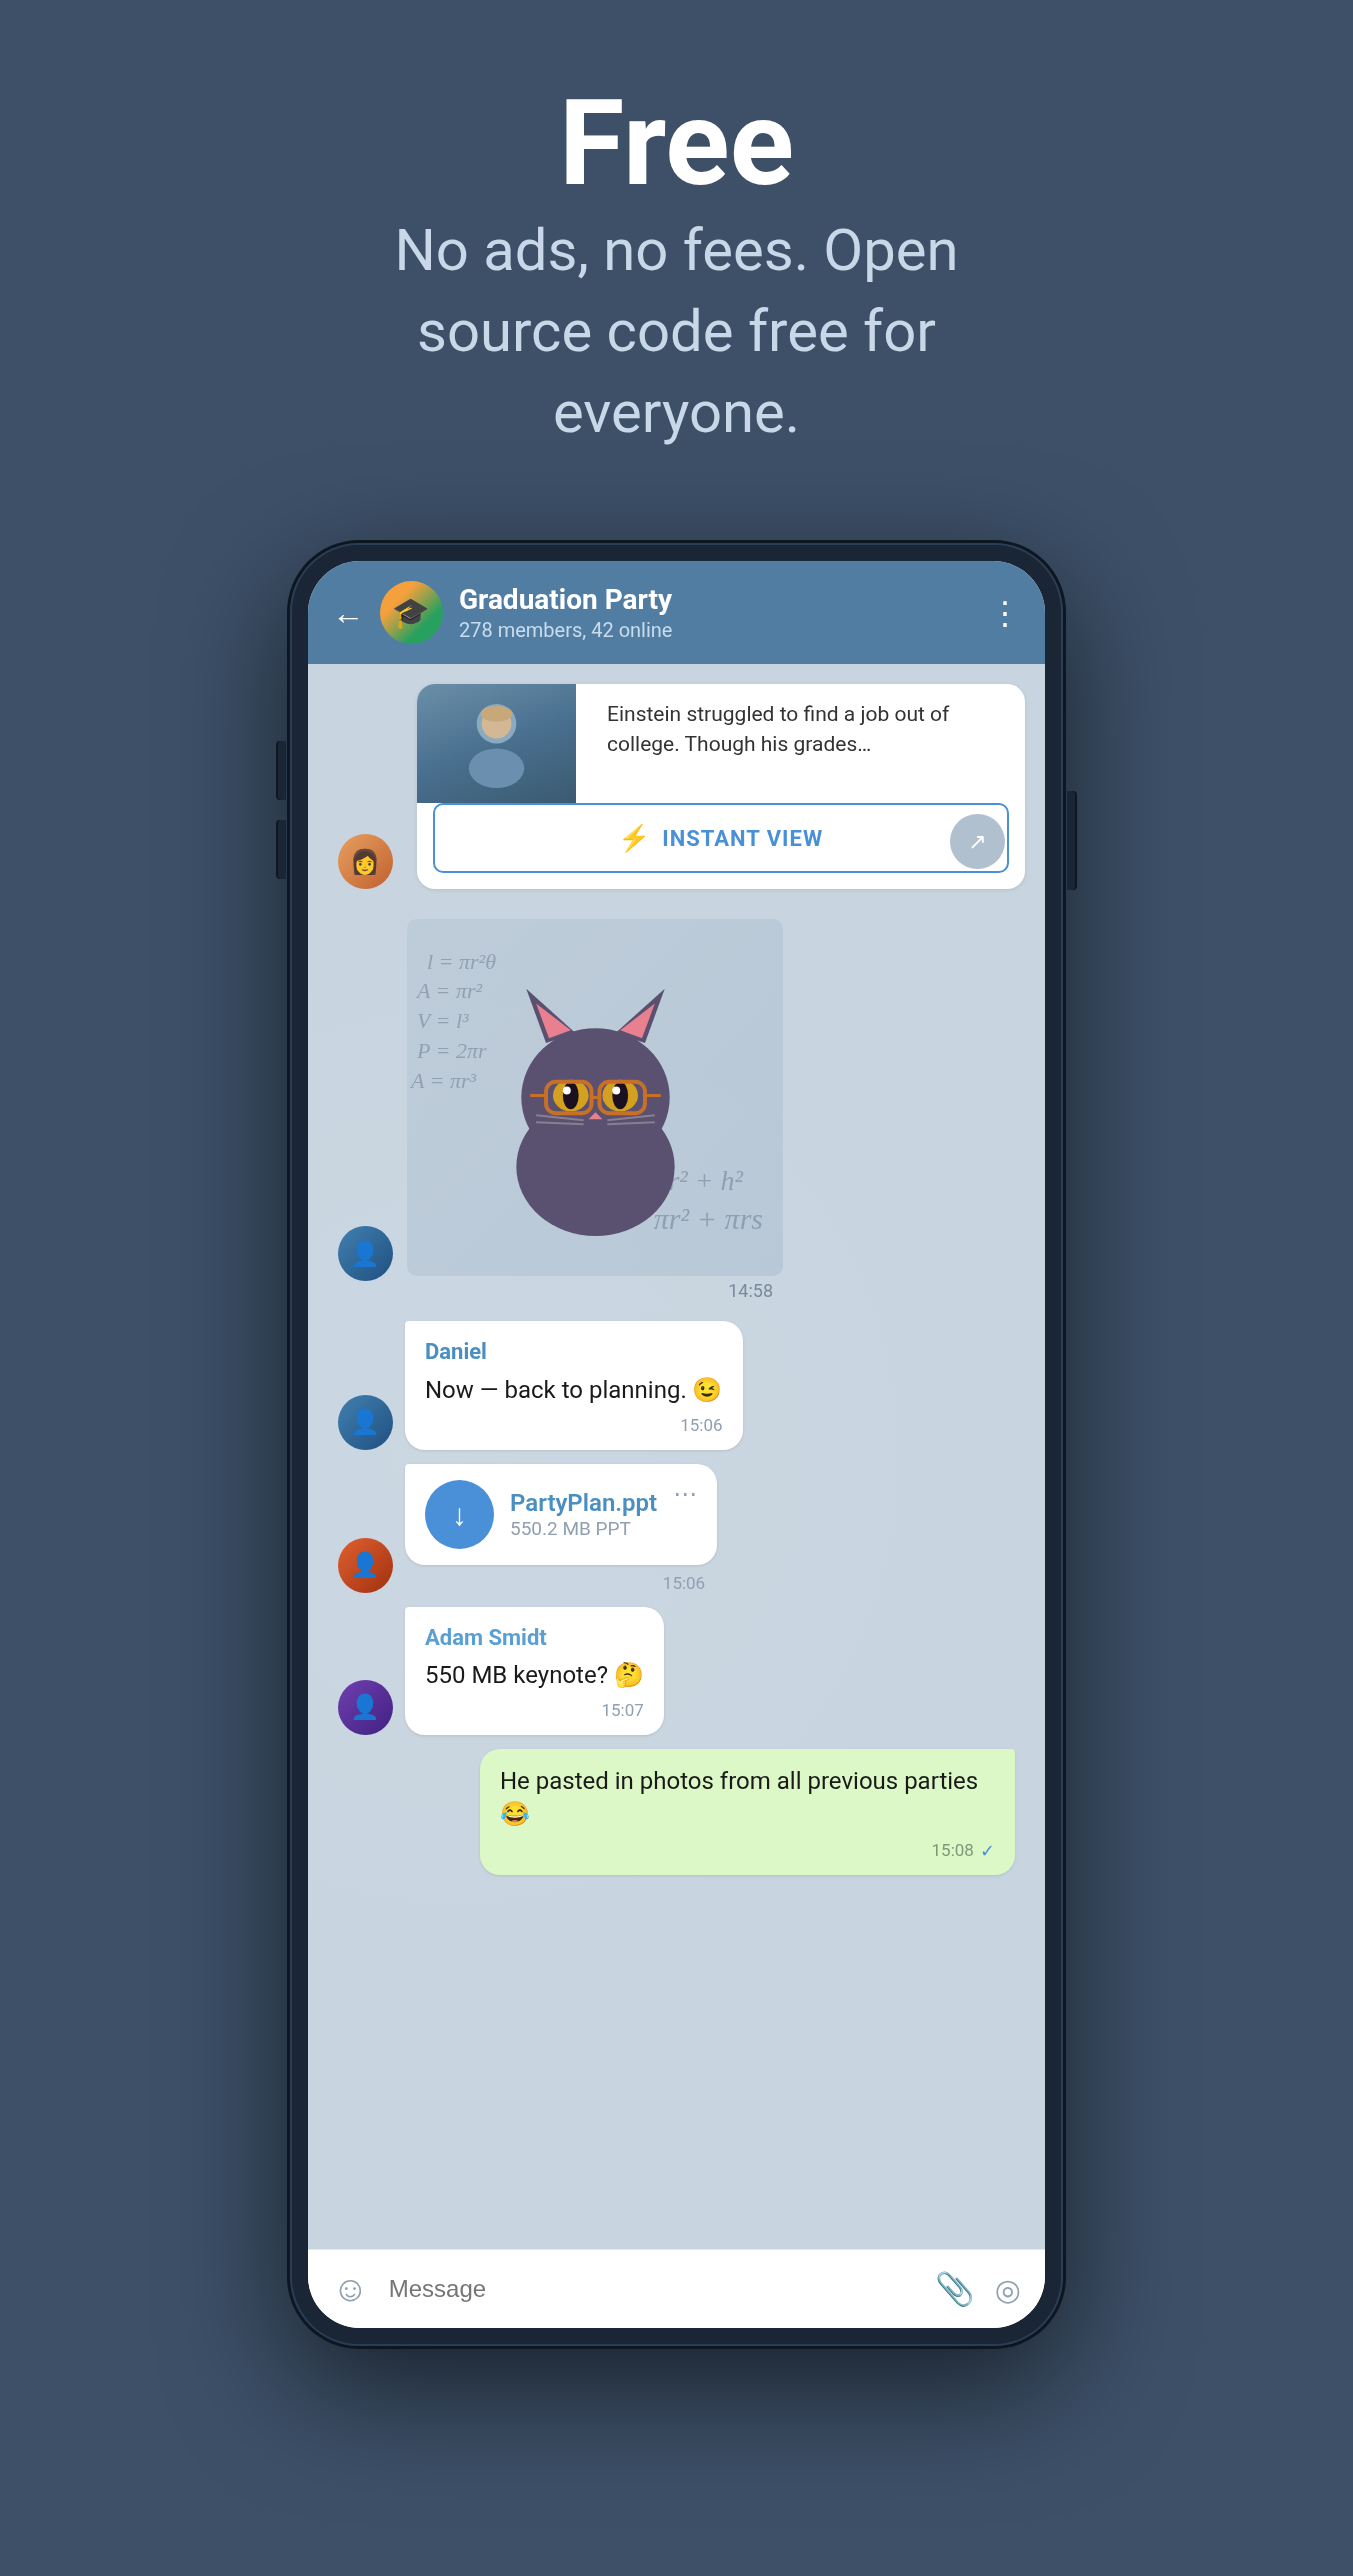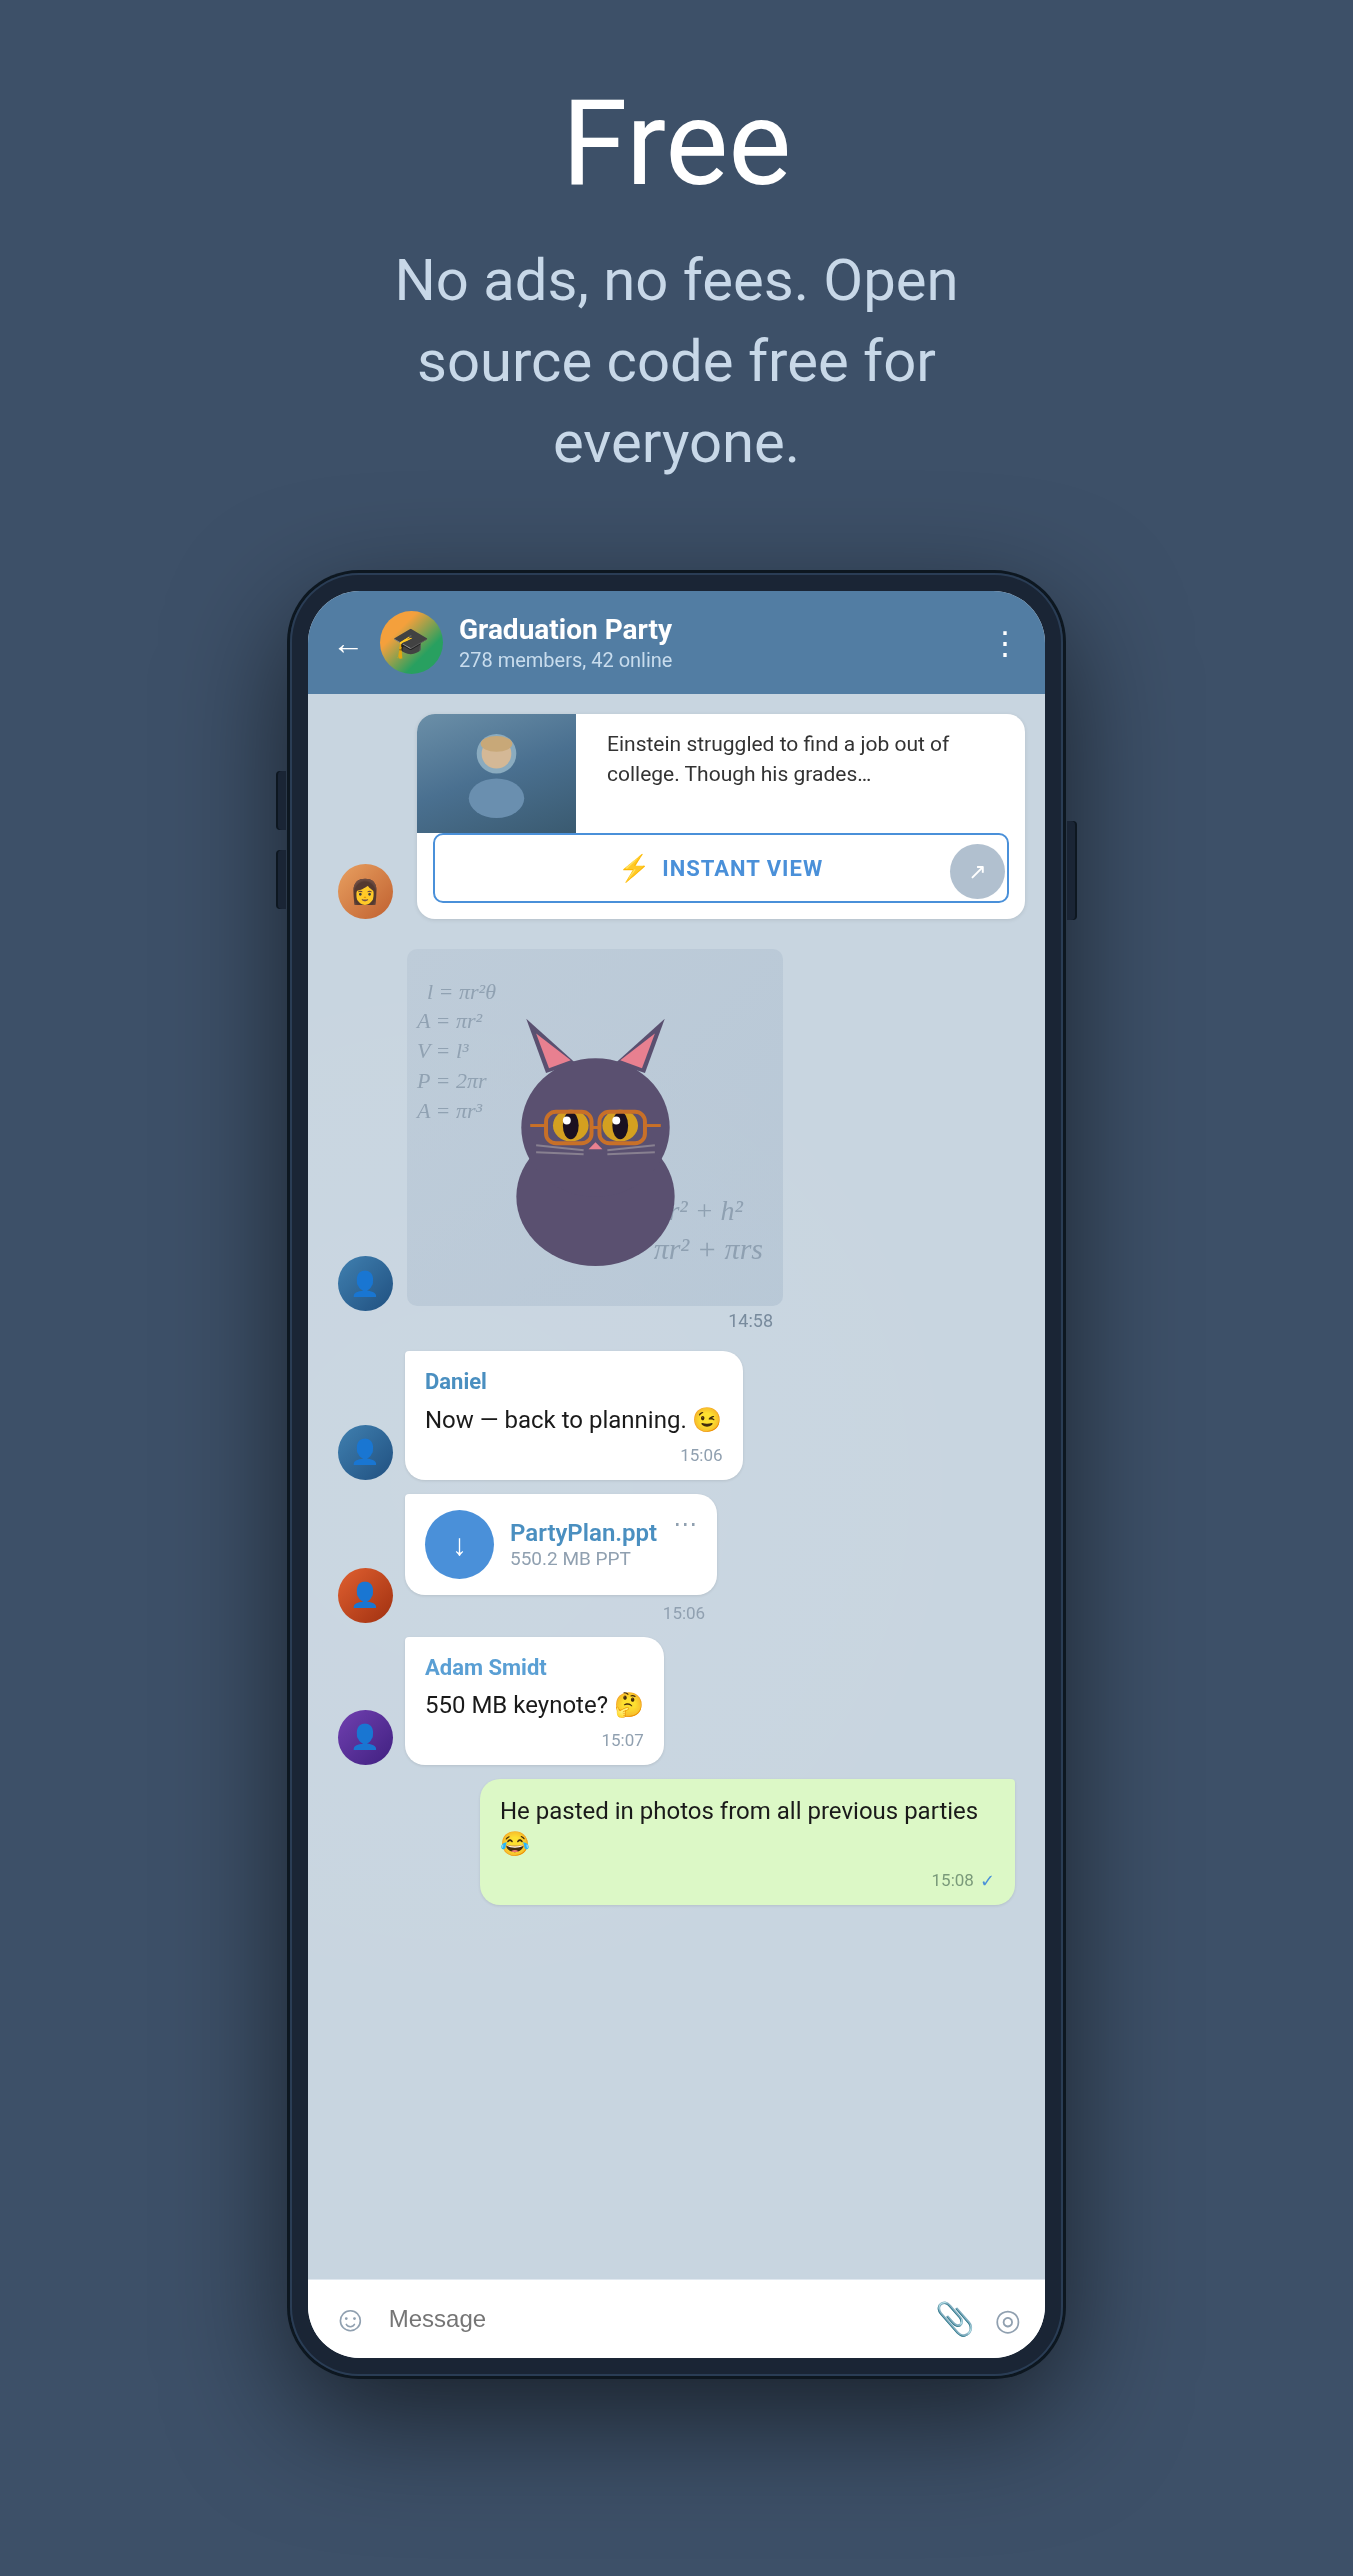--- a/index.html
+++ b/index.html
@@ -17,24 +17,23 @@
 
     
     .hero {
       text-align: center;
       padding: 79px 40px 50px;
       color: white;
     }
 
     .hero-title {
       font-size: 119px;
-      font-weight: 400;
+      font-weight: 700;
       color: #ffffff;
       line-height: 1.1;
-      margin-bottom: 30px;
     }
 
     .hero-subtitle {
       font-size: 58px;
       font-weight: 400;
       color: #c8d8e8;
       line-height: 1.4;
       max-width: 694px;
       margin: 0 auto;
     }
@@ -256,21 +255,21 @@
       position: absolute;
       color: rgba(100,120,140,0.5);
       font-size: 22px;
       font-style: italic;
     }
 
     .math-text.t1 { top: 30px; left: 20px; }
     .math-text.t2 { top: 59px; left: 10px; }
     .math-text.t3 { top: 89px; left: 10px; }
     .math-text.t4 { top: 119px; left: 10px; }
-    .math-text.t5 { top: 149px; left: 10px; }
+    .math-text.t5 { top: 149px; left: 4px; }
     .math-text.t6 { bottom: 79px; right: 40px; font-size: 28px; }
     .math-text.t7 { bottom: 40px; right: 20px; font-size: 30px; }
 
     .sticker-time {
       color: rgba(100,120,140,0.8);
       font-size: 18px;
       text-align: right;
       margin-top: 4px;
       padding-right: 10px;
     }

